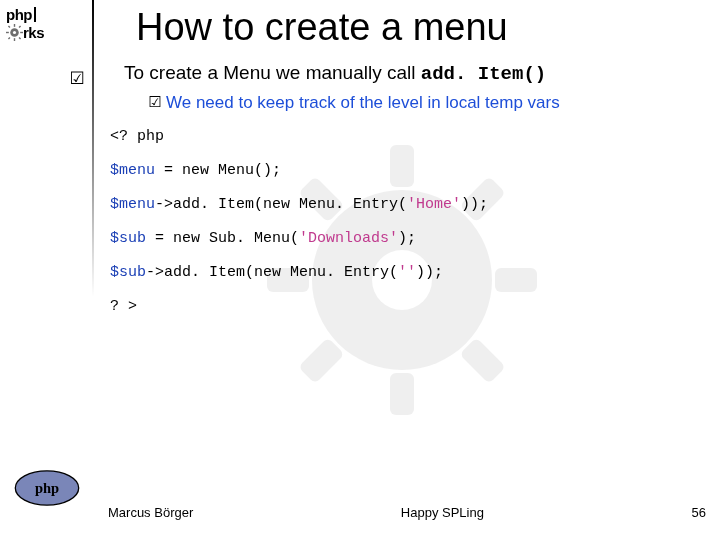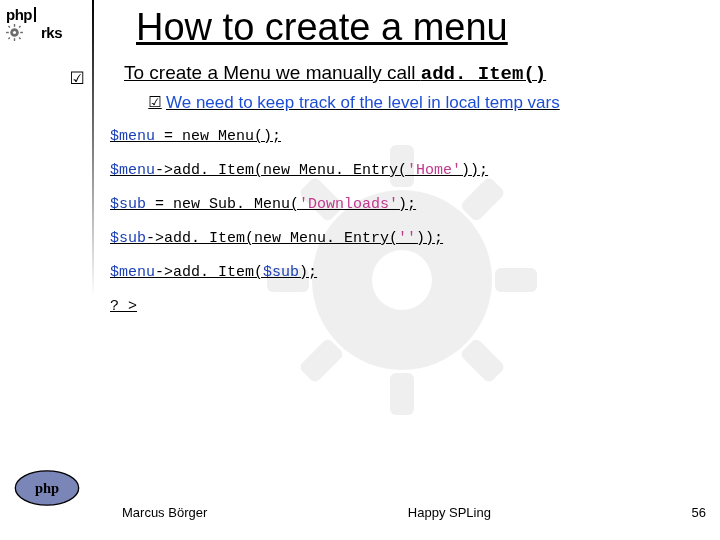--- a/index.html
+++ b/index.html
@@ -27,30 +27,29 @@
     padding: 6px 4px 4px 6px;
     font-family: Verdana, Arial, sans-serif;
   }
   .php-text { font-size: 15px; font-weight: bold; color: #000; letter-spacing: -0.5px; }
   .php-bar  { display:inline-block; border-left:2px solid #000; height:15px; vertical-align:-2px; margin-left:2px;}
   .works-row { display:flex; align-items:center; margin-top:0px; }
   .gear-small {
     width:17px; height:17px; display:inline-block; position:relative; flex-shrink:0;
   }
   .gear-small svg { width:17px; height:17px; display:block; }
-  .works-text { font-size:15px; font-weight:bold; color:#000; letter-spacing:-0.5px; margin-left:18px;}
+  .works-text { font-size:15px; font-weight:bold; color:#000; letter-spacing:-0.5px; margin-left:0;}
   .sidebar-sep {
     position:absolute; left:92px; top:0; width:2px; height:540px;
     background: linear-gradient(180deg,#000 0%, rgba(0,0,0,0) 55%);
   }
   .main {
     flex:1;
     position:relative;
     padding: 4px 2px 0 16px;
-    text-decoration: underline;
   }
   .bg-gear {
     position:absolute;
     left: 160px;
     top: 130px;
     width: 300px;
     height: 300px;
     opacity: 0.12;
     pointer-events:none;
   }
@@ -82,21 +81,21 @@
     color:#000;
     margin-left:2px;
     position:relative;
     z-index:2;
   }
   .codeblock .line { white-space:pre; margin-bottom:8px;}
   .kw-var { color:#1a3fb5; }
   .kw-str { color:#c03a8e; }
   .footer {
     position:absolute;
-    left:14px; right:0; bottom:8px;
+    left:0; right:0; bottom:8px;
     display:flex;
     font-size:13px;
     color:#000;
     padding: 0 14px 0 108px;
     align-items:flex-end;
   }
   .footer .author { flex:0 0 auto; }
   .footer .center { flex:1; text-align:center; }
   .footer .page { flex:0 0 auto; }
   .php-logo {
@@ -170,25 +169,25 @@
       <span class="bullet1">
         <span>To create a Menu we manually call </span><span class="mono">add. Item()</span>
       </span>
       <div class="sub-row">
         <span class="check sub">☑</span>
         <span class="bullet2">We need to keep track of the level in local temp vars</span>
       </div>
     </div>
 
     <div class="codeblock">
+      <div class="line">&lt;? php</div>
       <div class="line"><span class="kw-var">$menu</span><span> = new Menu();</span></div>
       <div class="line"><span class="kw-var">$menu</span><span>-&gt;add. Item(new Menu. Entry(</span><span class="kw-str">'Home'</span><span>));</span></div>
       <div class="line"><span class="kw-var">$sub</span><span> = new Sub. Menu(</span><span class="kw-str">'Downloads'</span><span>);</span></div>
       <div class="line"><span class="kw-var">$sub</span><span>-&gt;add. Item(new Menu. Entry(</span><span class="kw-str">''</span><span>));</span></div>
-      <div class="line"><span class="kw-var">$menu</span><span>-&gt;add. Item(</span><span class="kw-var">$sub</span><span>);</span></div>
       <div class="line">? &gt;</div>
     </div>
 
   </div>
 
   <div class="php-logo">
     <svg viewBox="0 0 100 60">
       <ellipse cx="50" cy="30" rx="48" ry="26" fill="#7a86b8" stroke="#000" stroke-width="2"></ellipse>
       <text x="50" y="38" text-anchor="middle" font-family="Verdana" font-size="22" font-weight="bold" fill="#000">php</text>
     </svg>

